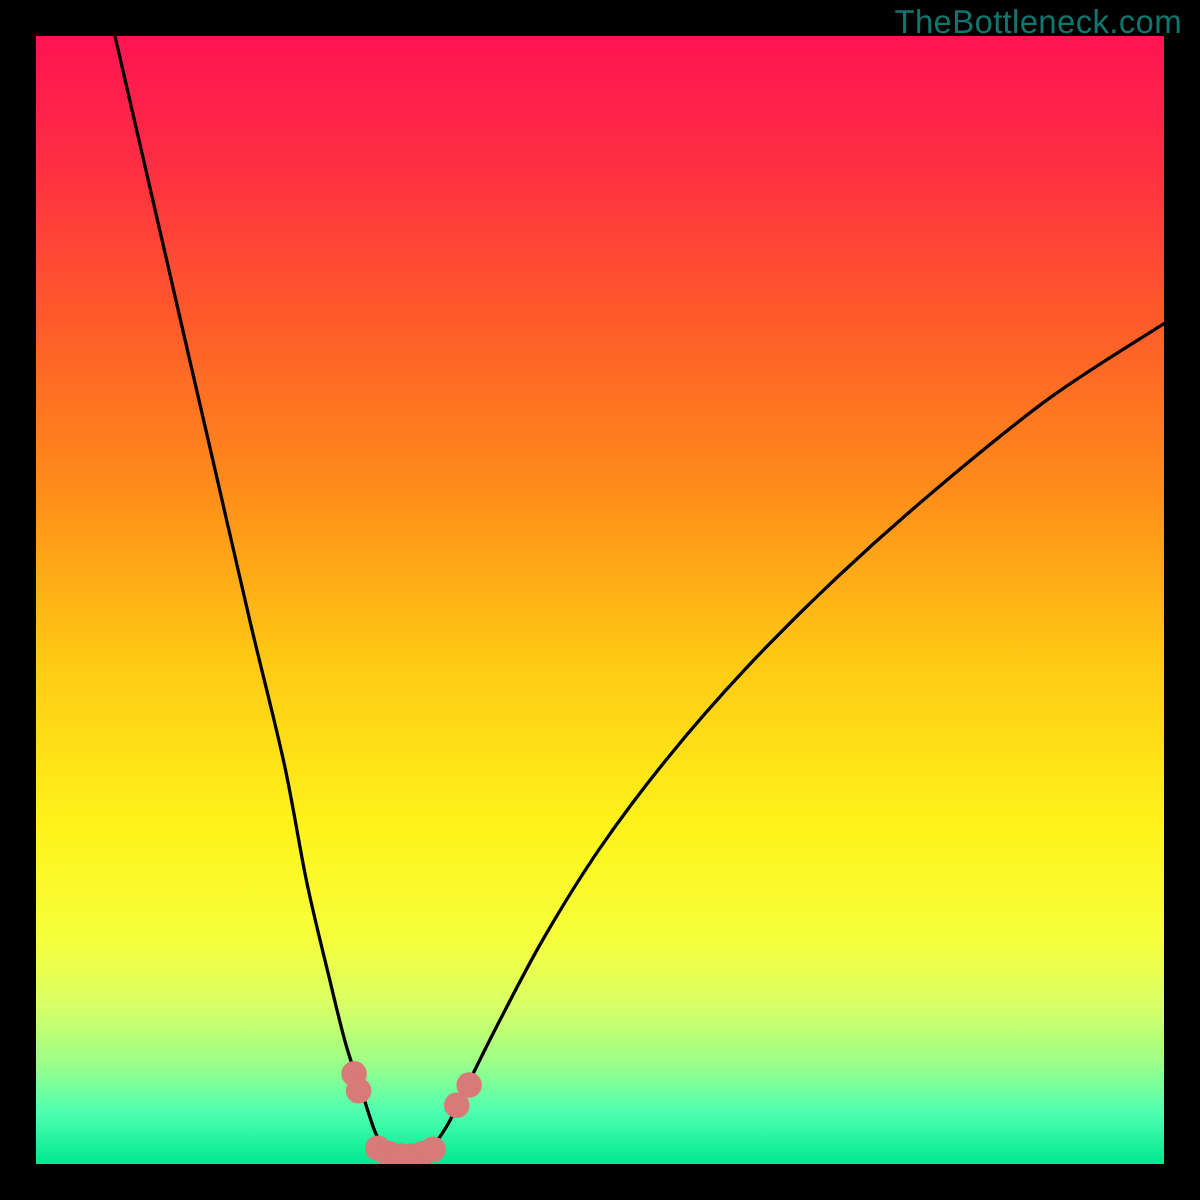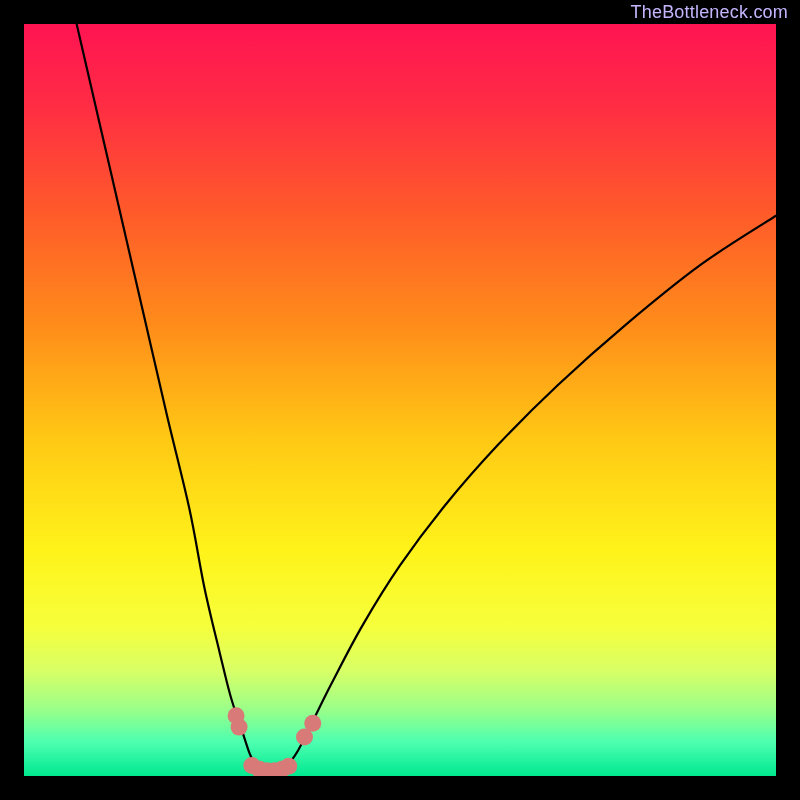--- a/index.html
+++ b/index.html
@@ -23,22 +23,22 @@
     position: absolute;
     left: 0;
     top: 0;
     width: 752px;
     height: 752px;
   }
   .watermark {
     position: absolute;
     top: 2px;
     right: 12px;
-    color: #c4b5fd;
-    font-size: 18px;
+    color: #0f766e;
+    font-size: 22px;
     font-weight: 500;
     letter-spacing: 0.2px;
   }
 </style>
 </head>
 <body>
 
 <div class="frame">
   <svg class="plot-area" viewBox="0 0 752 752">
     <defs>

